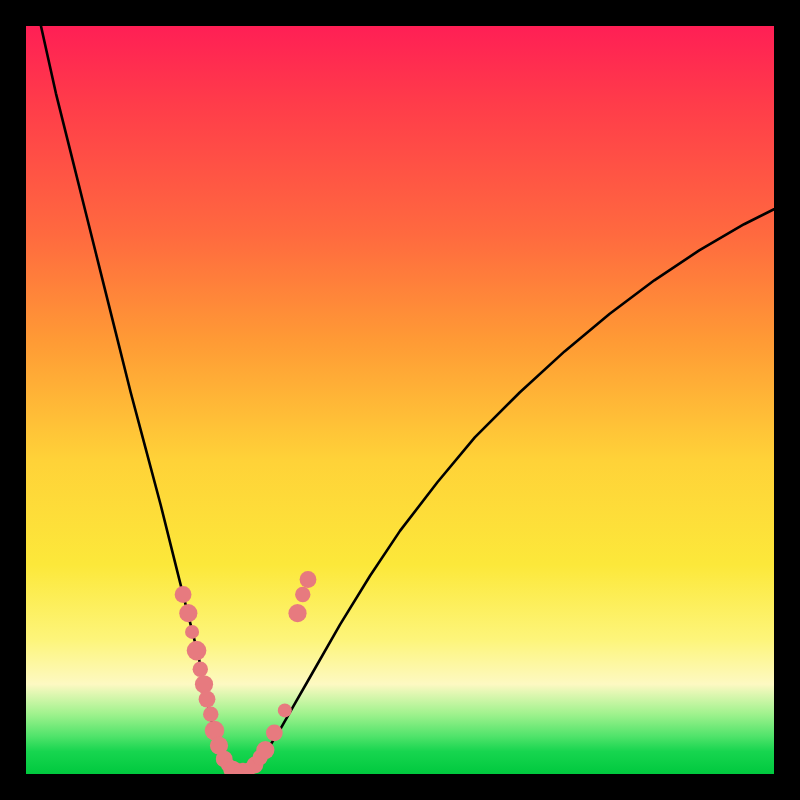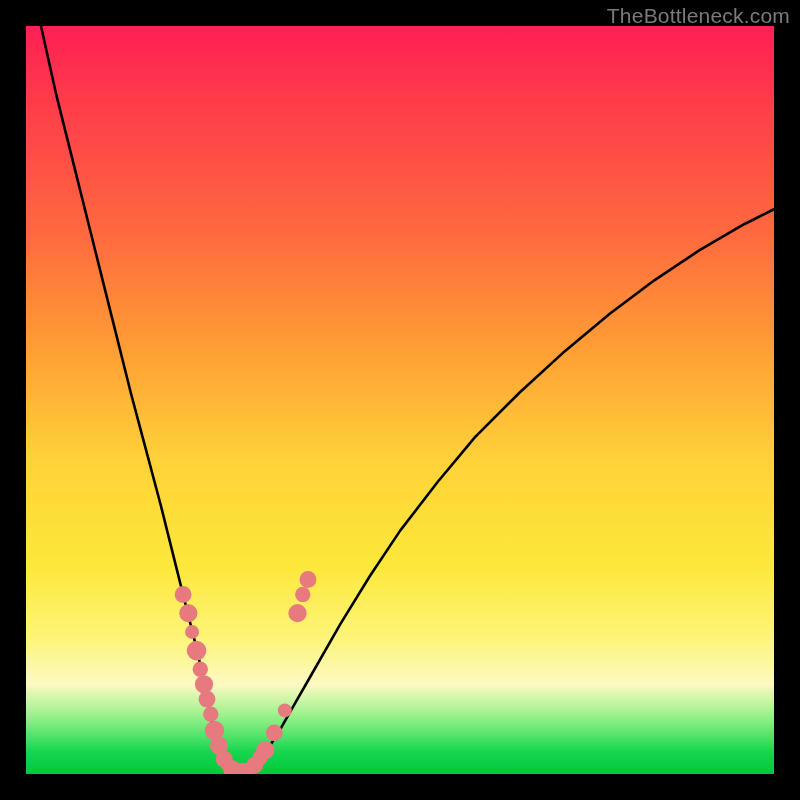--- a/index.html
+++ b/index.html
@@ -88,14 +88,13 @@
           <circle cx="234.12" cy="731.54" r="7.70" fill="#e77a7f" stroke="#d86a6f" stroke-width="0"></circle>
           <circle cx="239.36" cy="724.06" r="9.10" fill="#e77a7f" stroke="#d86a6f" stroke-width="0"></circle>
           <circle cx="248.34" cy="706.86" r="8.40" fill="#e77a7f" stroke="#d86a6f" stroke-width="0"></circle>
           <circle cx="258.81" cy="684.42" r="7.00" fill="#e77a7f" stroke="#d86a6f" stroke-width="0"></circle>
           <circle cx="271.52" cy="587.18" r="9.10" fill="#e77a7f" stroke="#d86a6f" stroke-width="0"></circle>
           <circle cx="276.76" cy="568.48" r="7.70" fill="#e77a7f" stroke="#d86a6f" stroke-width="0"></circle>
           <circle cx="282.00" cy="553.52" r="8.40" fill="#e77a7f" stroke="#d86a6f" stroke-width="0"></circle>
         </g>
     </svg>
   </div>
-  <div class="watermark">TheBottleneck.com</div>
 </div>
 
 </body></html>

